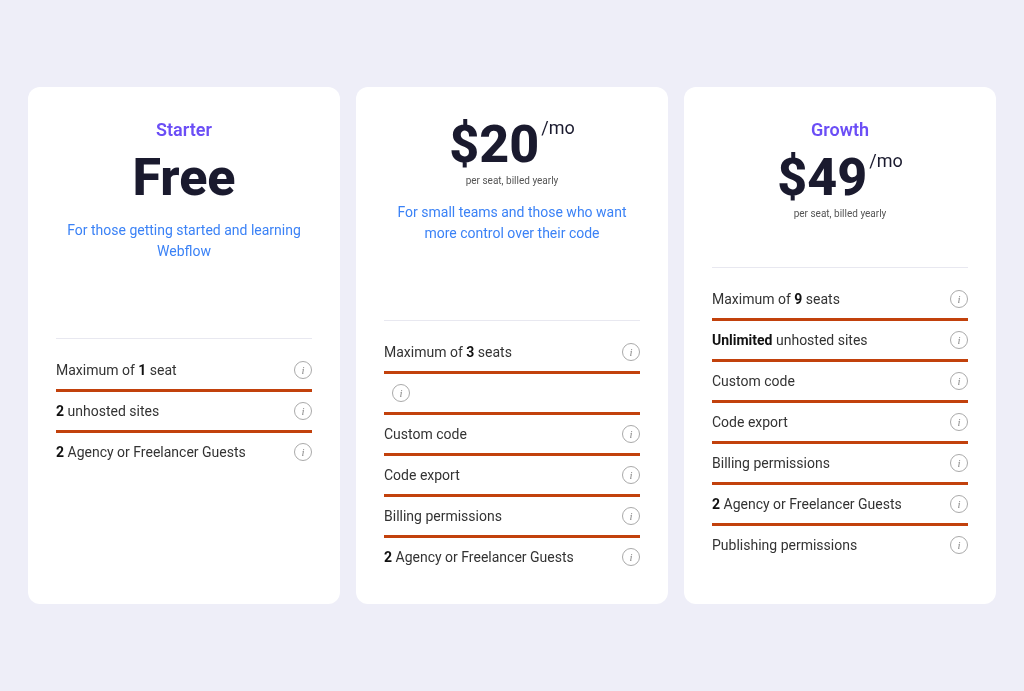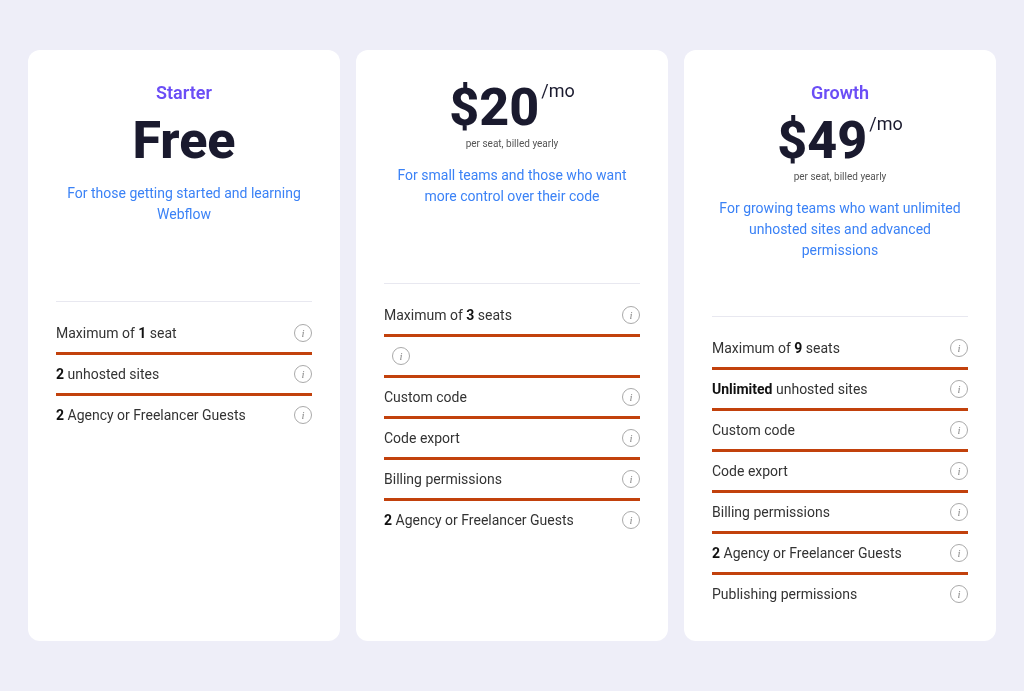--- a/index.html
+++ b/index.html
@@ -195,21 +195,20 @@
       </div>
     </div>
     <div class="plan-card">
       <div class="plan-header">
         <div class="plan-name">Growth</div>
         <div class="plan-price">
           <span class="price-amount">$49</span>
           <span class="price-unit">/mo</span>
         </div>
         <div class="plan-billing">per seat, billed yearly</div>
-        <div class="plan-description">For growing teams who want unlimited unhosted sites and advanced permissions</div>
       </div>
       <div class="features-divider"></div>
       <div class="feature-row">
         <span class="feature-text">Maximum of <strong>9</strong> seats</span>
         <div class="info-icon">i</div>
       </div>
       <div class="feature-row">
         <span class="feature-text"><strong>Unlimited</strong> unhosted sites</span>
         <div class="info-icon">i</div>
       </div>

